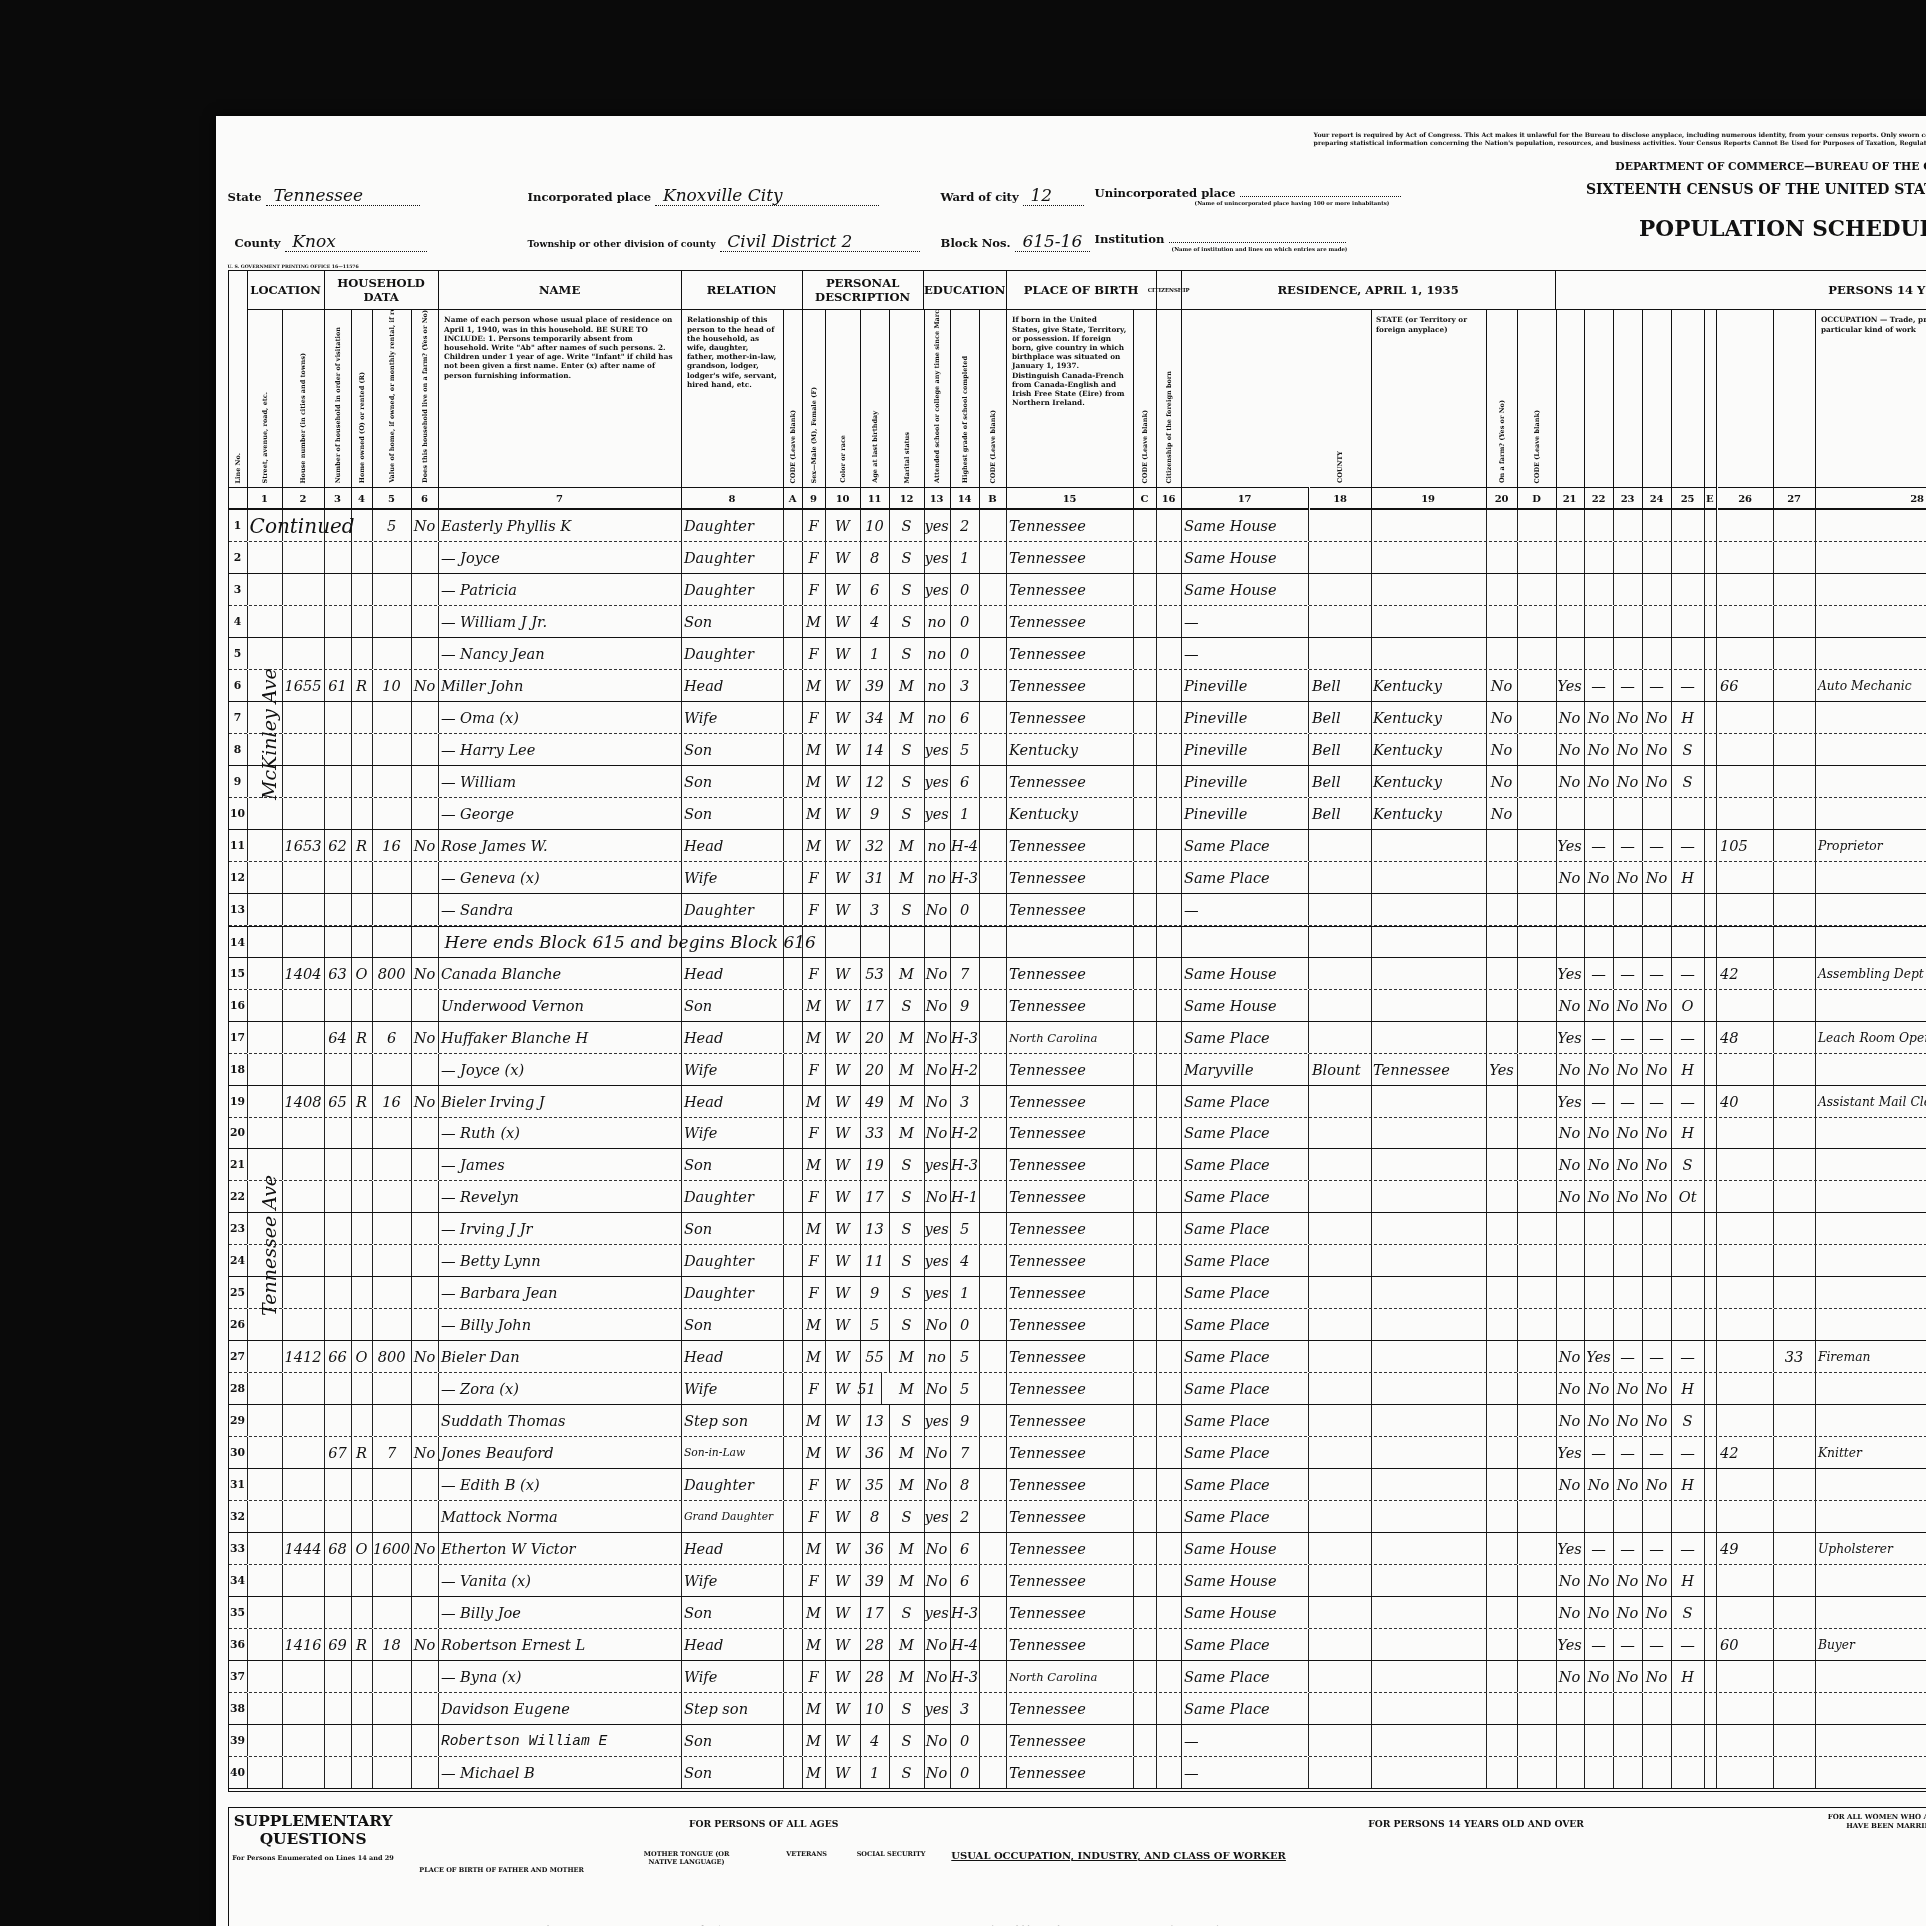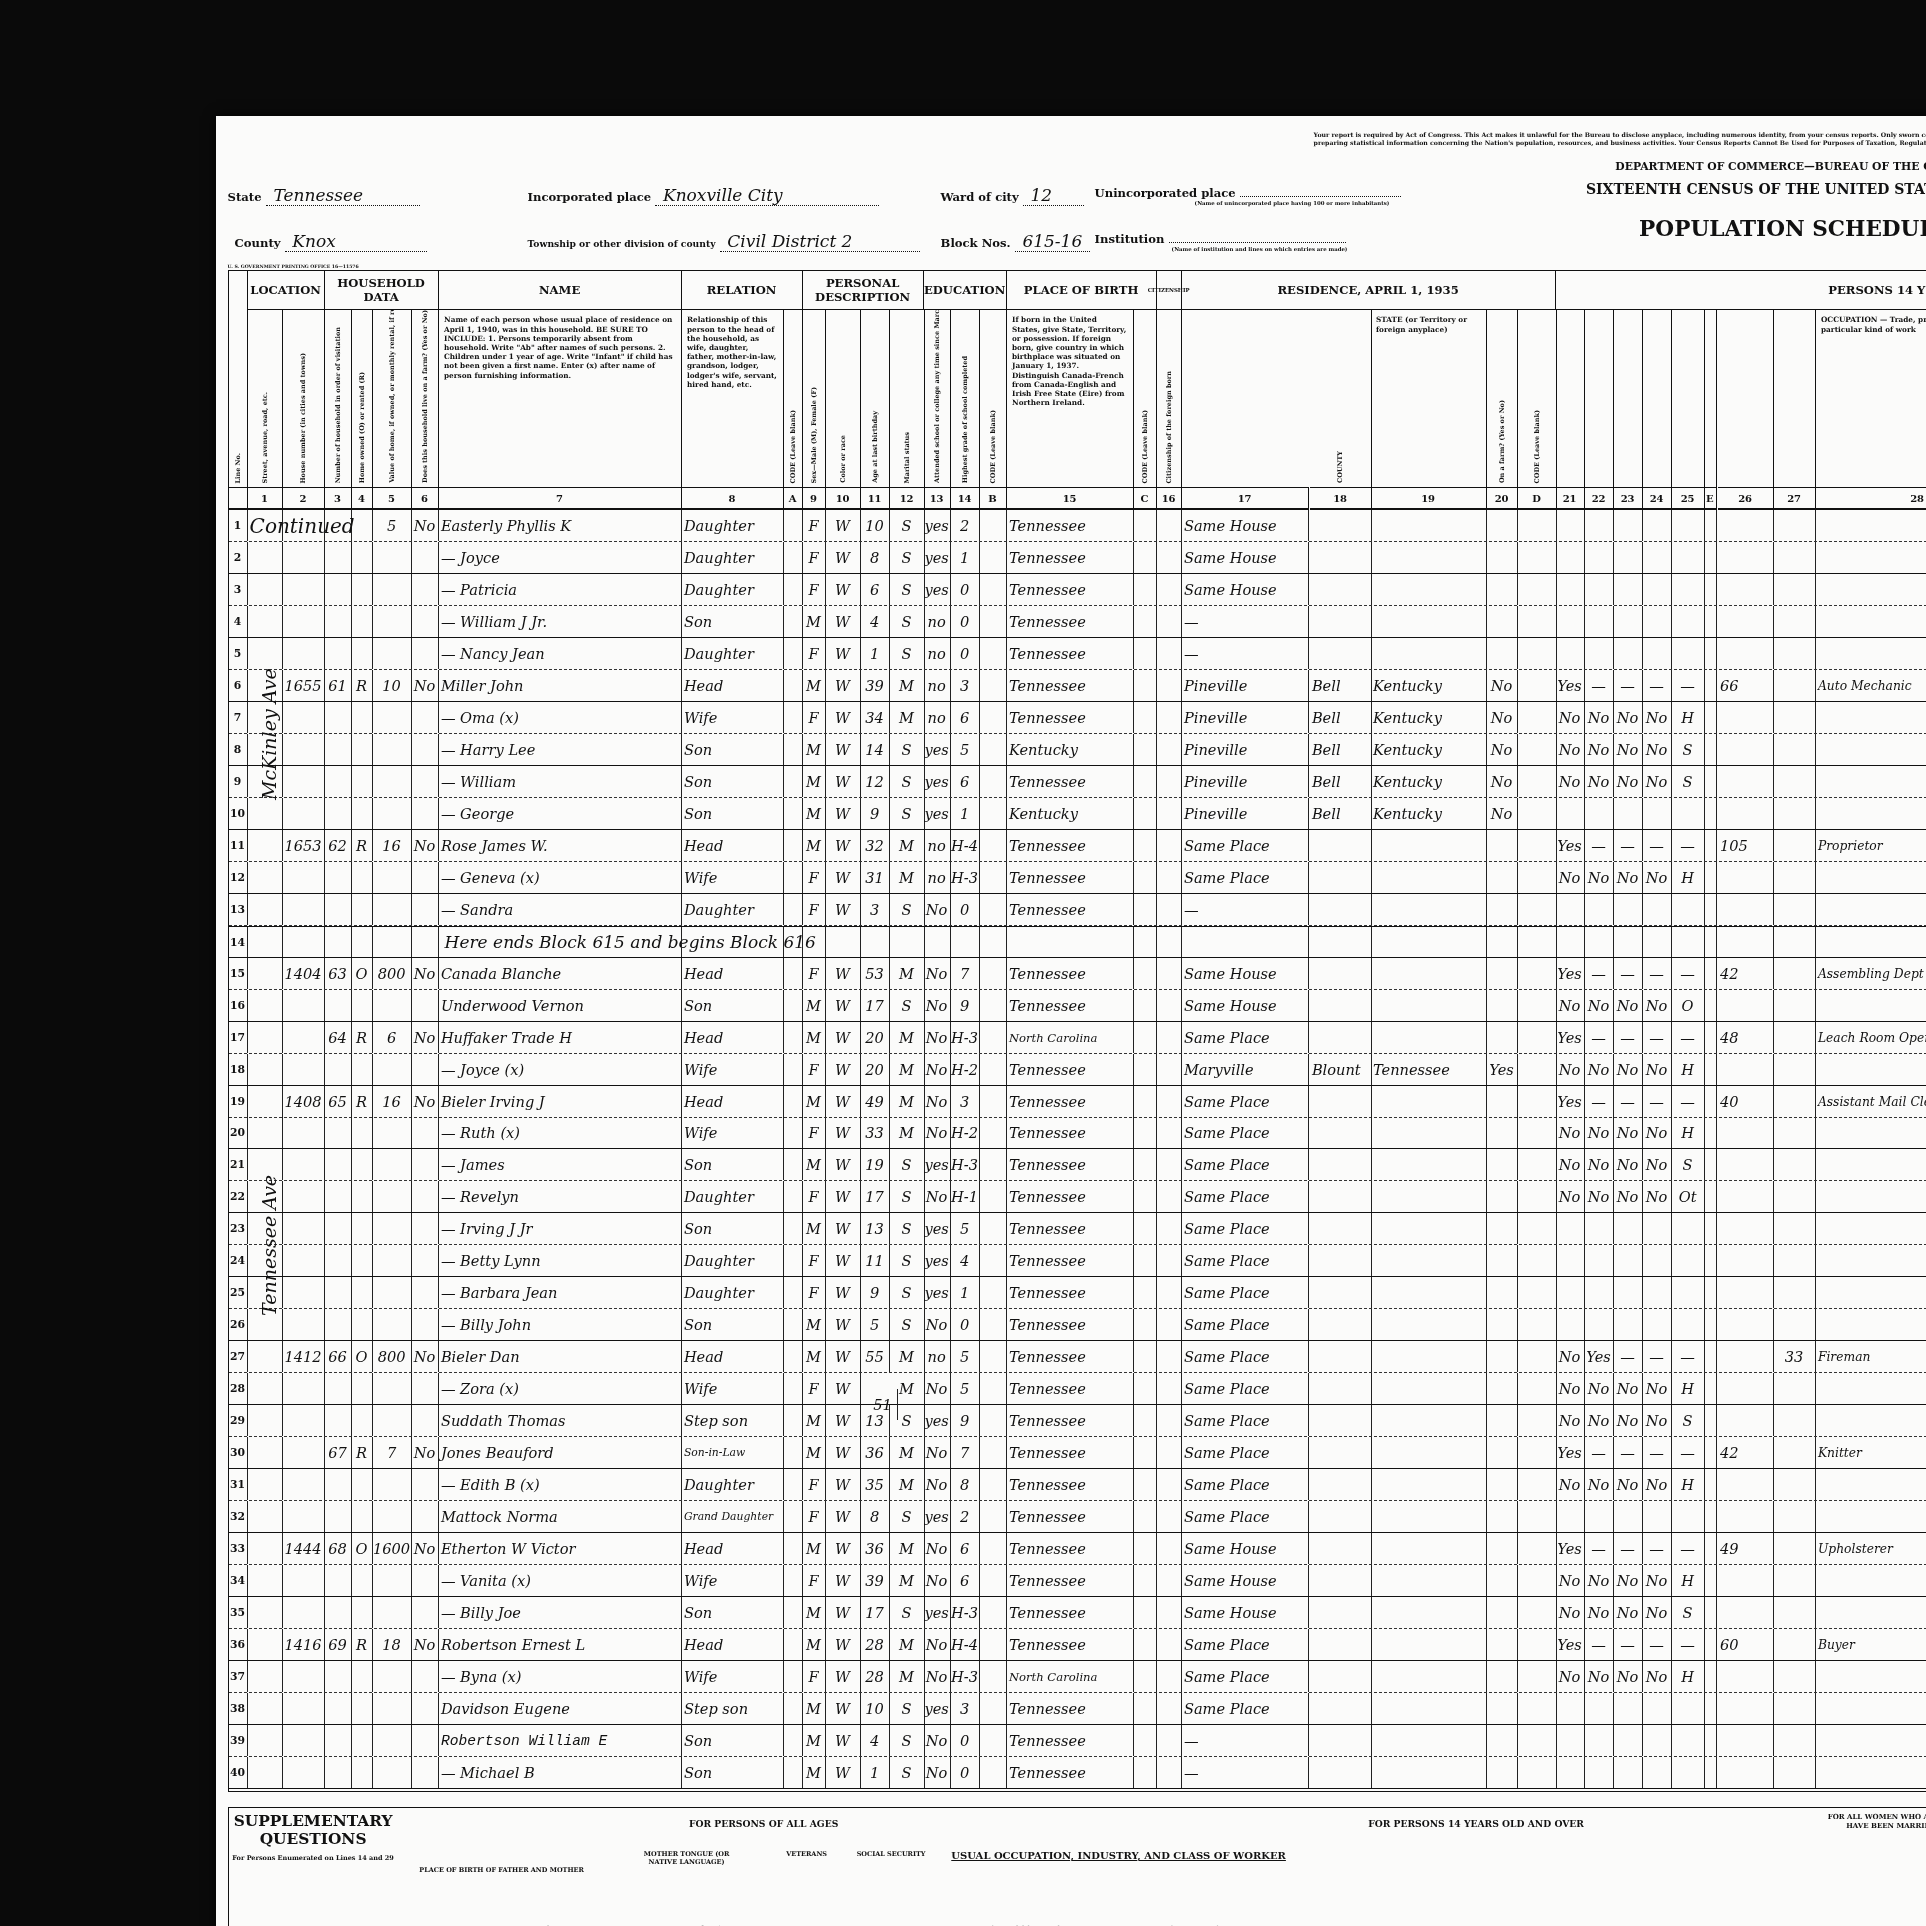--- a/index.html
+++ b/index.html
@@ -788,21 +788,21 @@
           <div class="cell" style="left: 1587px; width: 204px;"></div>
         </div>
         <div class="row" style="top: 512px;">
           <div class="cell c lineno" style="left: 0px; width: 19px;">17</div>
           <div class="cell" style="left: 19px; width: 35px;"></div>
           <div class="cell" style="left: 54px; width: 42px;"></div>
           <div class="cell c" style="left: 96px; width: 27px;">64</div>
           <div class="cell c" style="left: 123px; width: 21px;">R</div>
           <div class="cell c" style="left: 144px; width: 39px;">6</div>
           <div class="cell c" style="left: 183px; width: 27px;">No</div>
-          <div class="cell" style="left: 210px; width: 243px;">Huffaker Trade H</div>
+          <div class="cell" style="left: 210px; width: 243px;">Huffaker Blanche H</div>
           <div class="cell" style="left: 453px; width: 102px;">Head</div>
           <div class="cell" style="left: 555px; width: 19px;"></div>
           <div class="cell c" style="left: 574px; width: 23px;">M</div>
           <div class="cell c" style="left: 597px; width: 35px;">W</div>
           <div class="cell c" style="left: 632px; width: 29px;">20</div>
           <div class="cell c" style="left: 661px; width: 35px;">M</div>
           <div class="cell c" style="left: 695px; width: 27px;">No</div>
           <div class="cell c" style="left: 722px; width: 29px;">H-3</div>
           <div class="cell" style="left: 751px; width: 27px;"></div>
           <div class="cell" style="left: 778px; width: 127px; font-size: 11.6px;">North Carolina</div>
@@ -1189,21 +1189,21 @@
           <div class="cell" style="left: 54px; width: 42px;"></div>
           <div class="cell" style="left: 96px; width: 27px;"></div>
           <div class="cell" style="left: 123px; width: 21px;"></div>
           <div class="cell" style="left: 144px; width: 39px;"></div>
           <div class="cell" style="left: 183px; width: 27px;"></div>
           <div class="cell" style="left: 210px; width: 243px;">— Zora (x)</div>
           <div class="cell" style="left: 453px; width: 102px;">Wife</div>
           <div class="cell" style="left: 555px; width: 19px;"></div>
           <div class="cell c" style="left: 574px; width: 23px;">F</div>
           <div class="cell c" style="left: 597px; width: 35px;">W</div>
-          <div class="cell c" style="left: 640px; width: 29px; margin-top: 16px;">51</div>
+          <div class="cell c" style="left: 624px; width: 29px;">51</div>
           <div class="cell c" style="left: 661px; width: 35px;">M</div>
           <div class="cell c" style="left: 695px; width: 27px;">No</div>
           <div class="cell c" style="left: 722px; width: 29px;">5</div>
           <div class="cell" style="left: 751px; width: 27px;"></div>
           <div class="cell" style="left: 778px; width: 127px;">Tennessee</div>
           <div class="cell" style="left: 905px; width: 23px;"></div>
           <div class="cell" style="left: 928px; width: 25px;"></div>
           <div class="cell" style="left: 953px; width: 127px;">Same Place</div>
           <div class="cell" style="left: 1081px; width: 62px;"></div>
           <div class="cell" style="left: 1142px; width: 116px;"></div>

